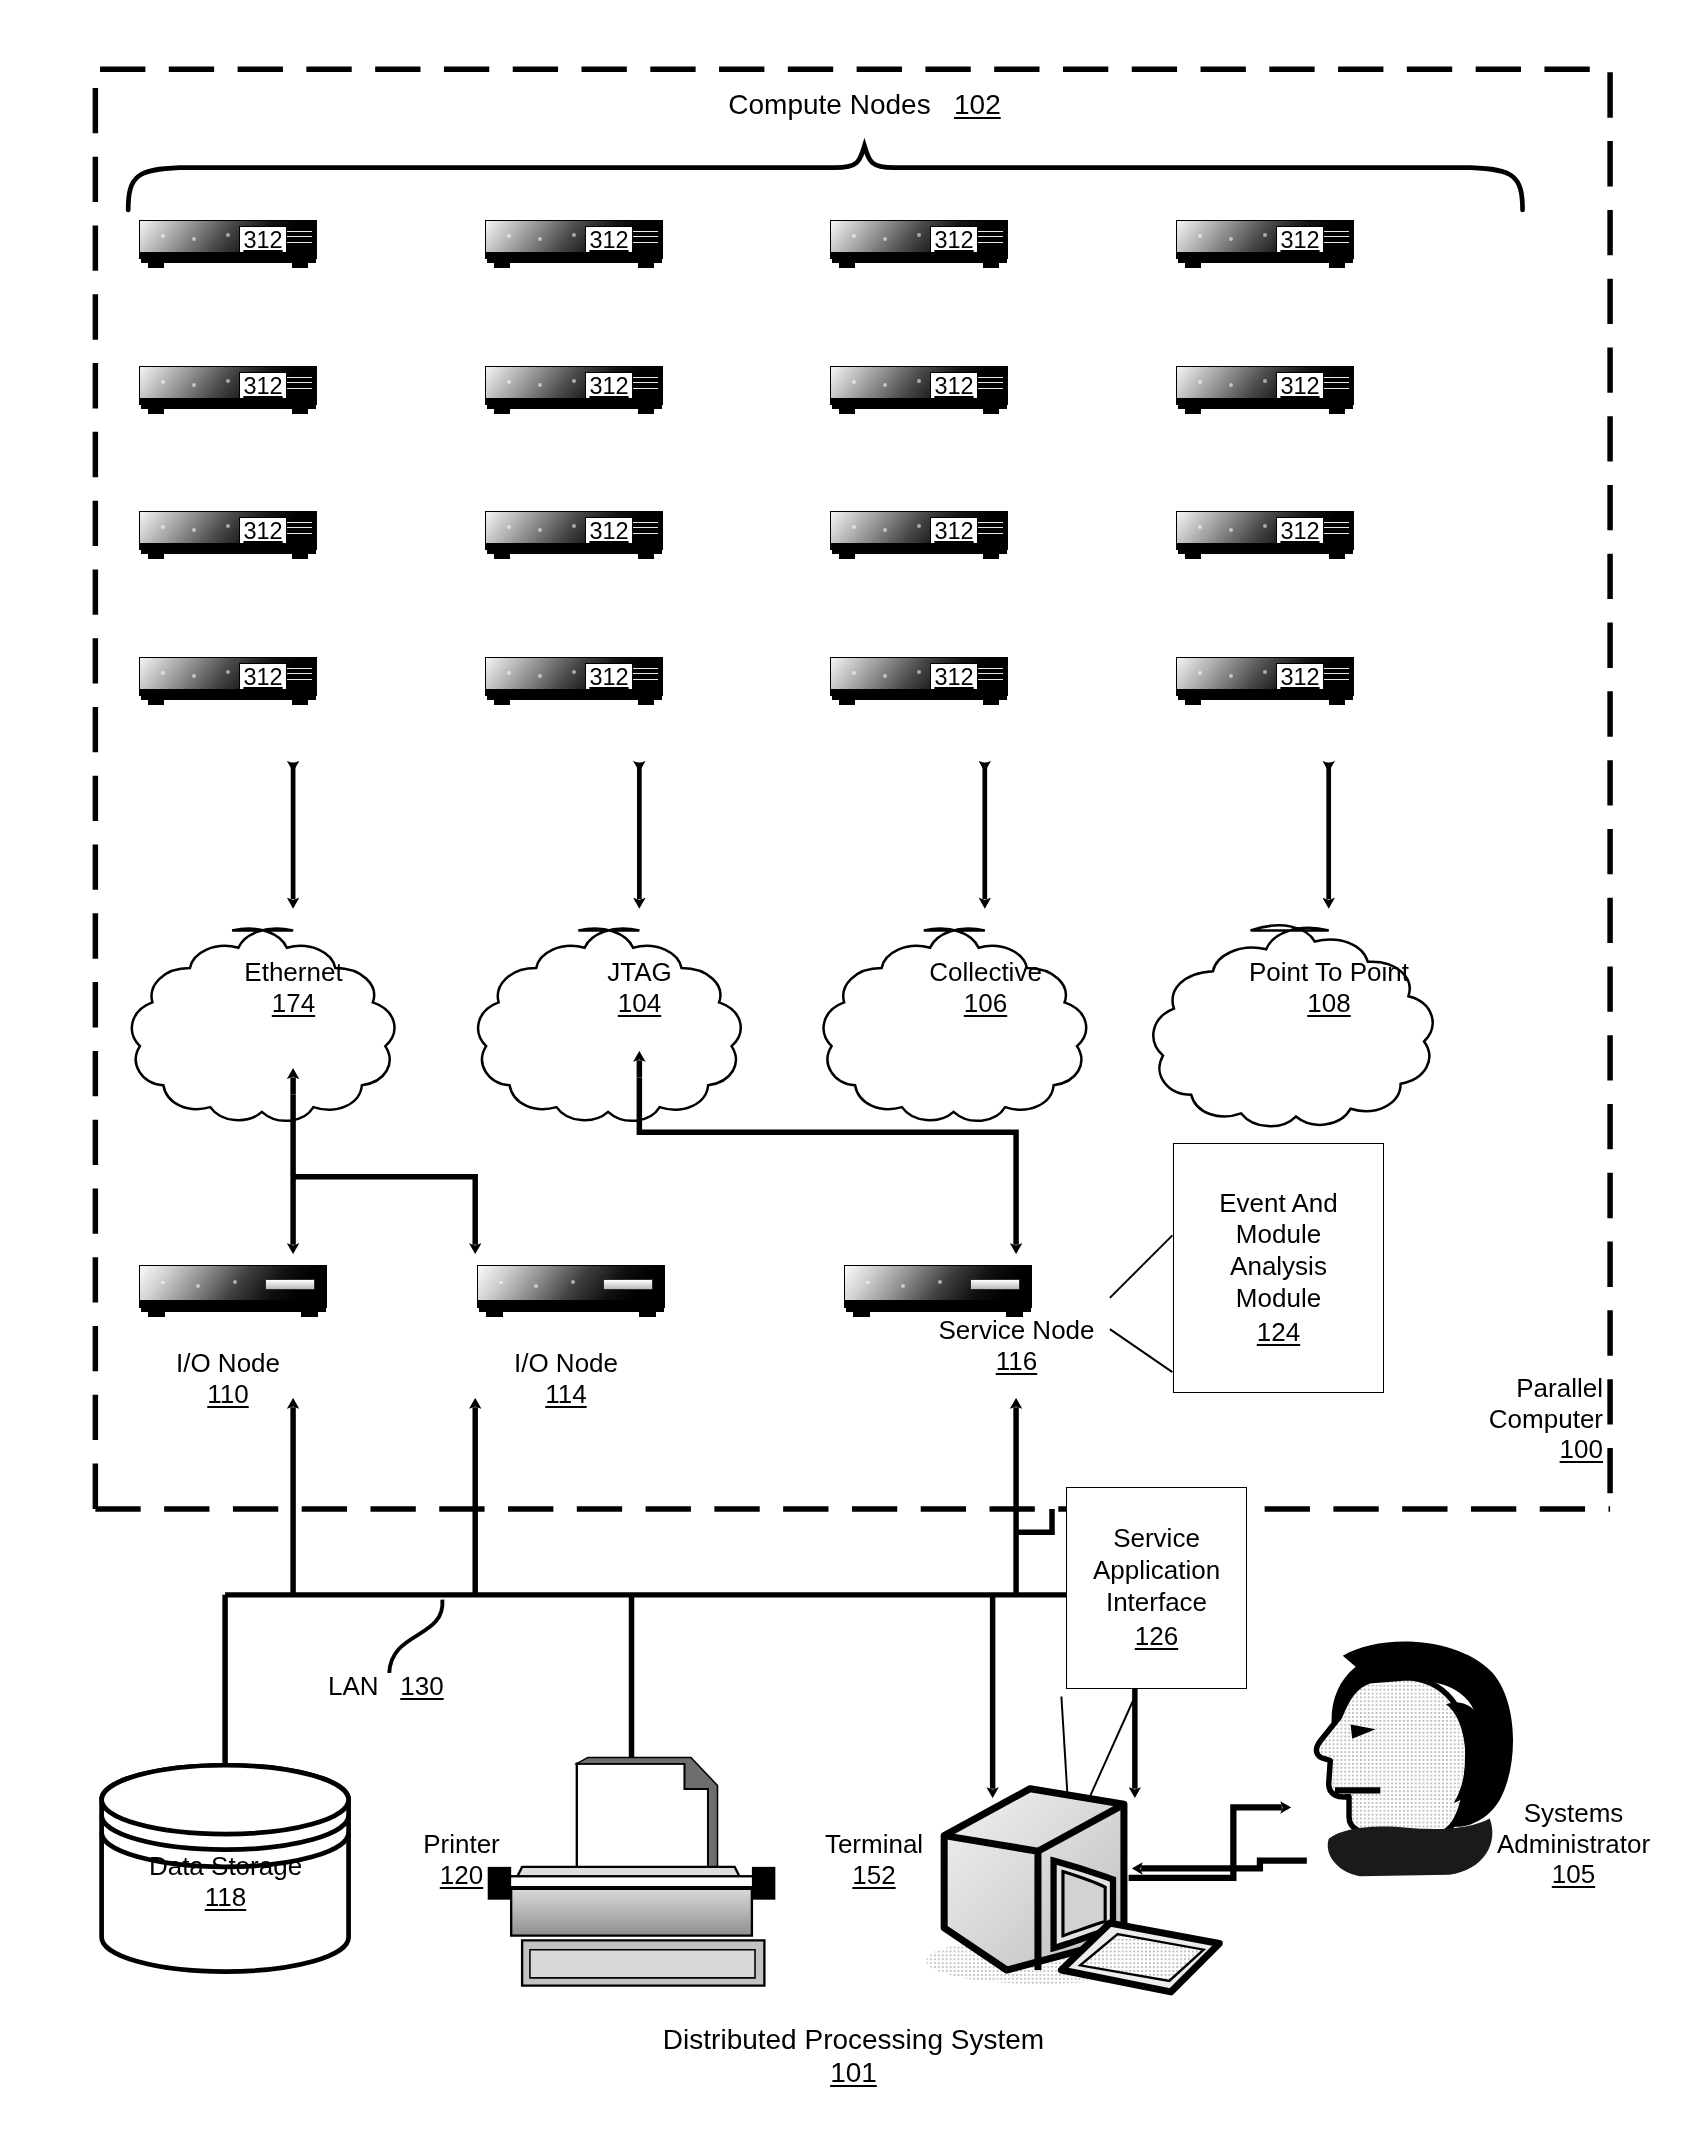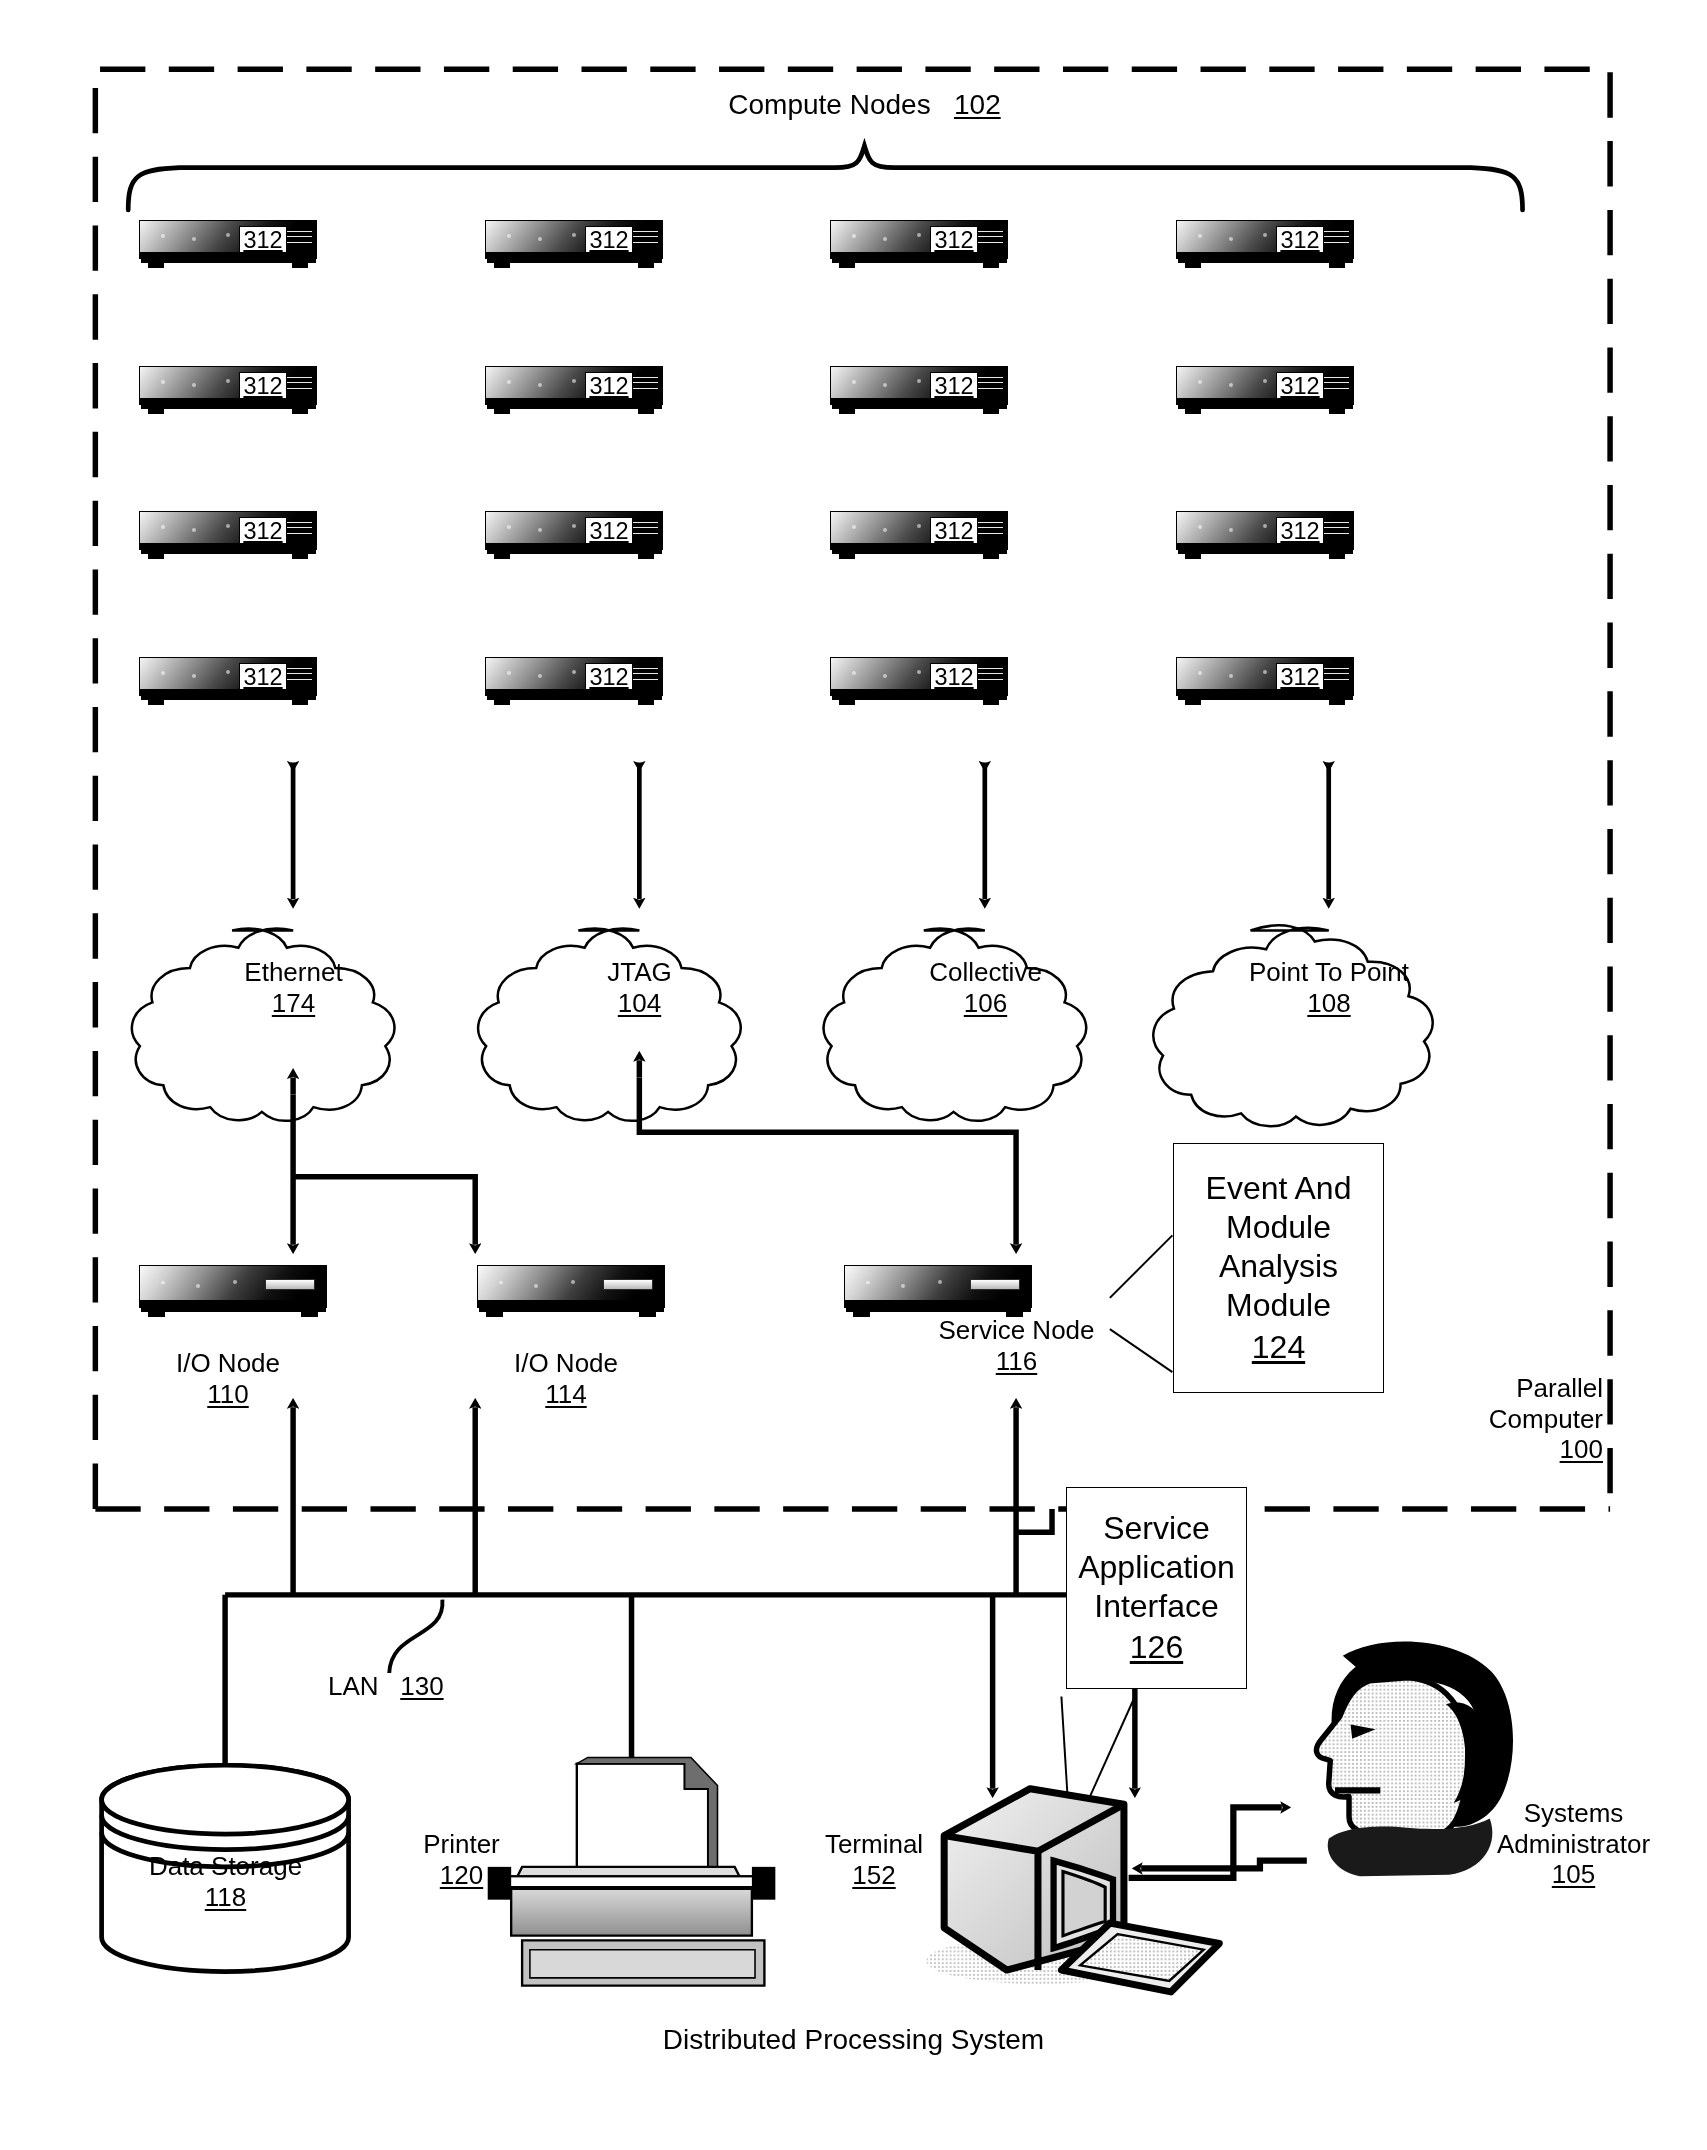--- a/index.html
+++ b/index.html
@@ -46,21 +46,21 @@
   .ionode .base{position:absolute;left:1.6px;bottom:4.7px;width:185px;height:5.5px;background:#000;}
   .ionode .foot{position:absolute;bottom:0;width:17px;height:5.5px;background:#000;}
   .ionode .foot.l{left:9.4px;} .ionode .foot.r{right:9.4px;}
   .ionode .dots{position:absolute;left:19px;top:14px;width:94px;height:9.4px;}
   .ionode .dots i{position:absolute;width:3.9px;height:3.9px;border-radius:50%;
        background:rgba(255,255,255,.55);}
 
   
   .box{position:absolute;border:1.6px solid #000;background:#fff;box-sizing:border-box;
        display:flex;flex-direction:column;align-items:center;justify-content:center;
-       font-size:32px;line-height:1.22;text-align:center;}
+       font-size:26px;line-height:1.22;text-align:center;}
   .box .num{text-decoration:underline;text-underline-offset:3.1px;margin-top:2.3px;}
 </style>
 </head>
 <body>
 
 <div class="stage">
 
   <svg class="layer" viewBox="0 0 2184 2751">
     <defs>
       <marker id="ah" markerWidth="14" markerHeight="16" refX="2" refY="8" orient="auto" markerUnits="userSpaceOnUse">
@@ -687,16 +687,17 @@
   </div>
 
   <div class="lbl" style="left:1456px;top:1798px;width:235px">
     <div>Systems</div>
     <div>Administrator</div>
     <div class="num">105</div>
   </div>
 
   <div class="lbl" style="left:580px;top:2023px;width:547px;font-size:28px">
     <div>Distributed Processing System</div>
+    <div class="num">101</div>
   </div>
 
 </div>
 
 
 </body></html>

